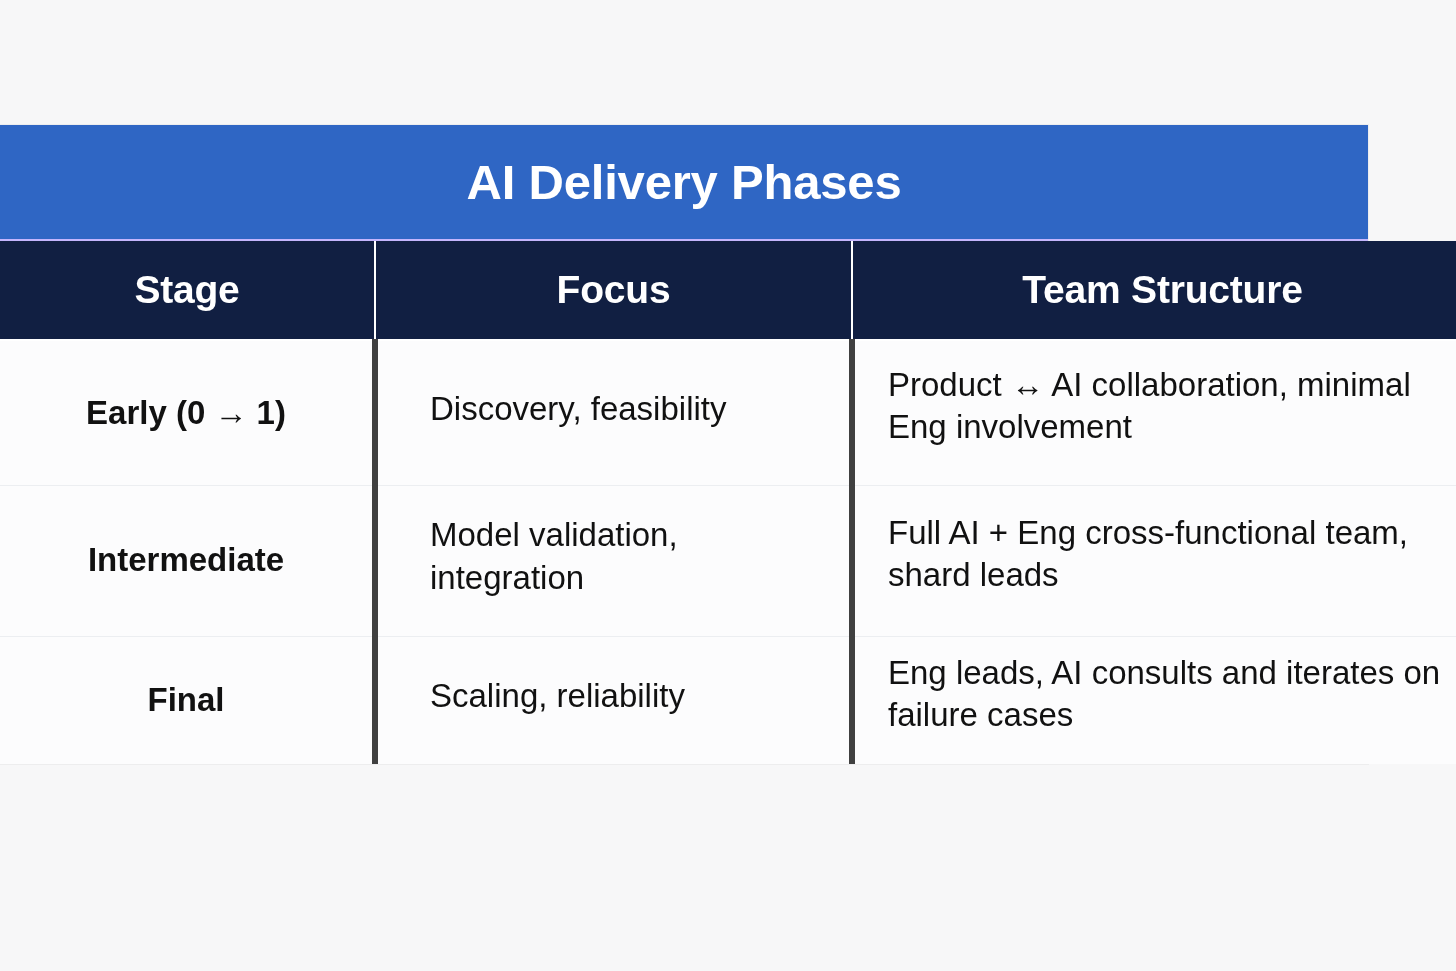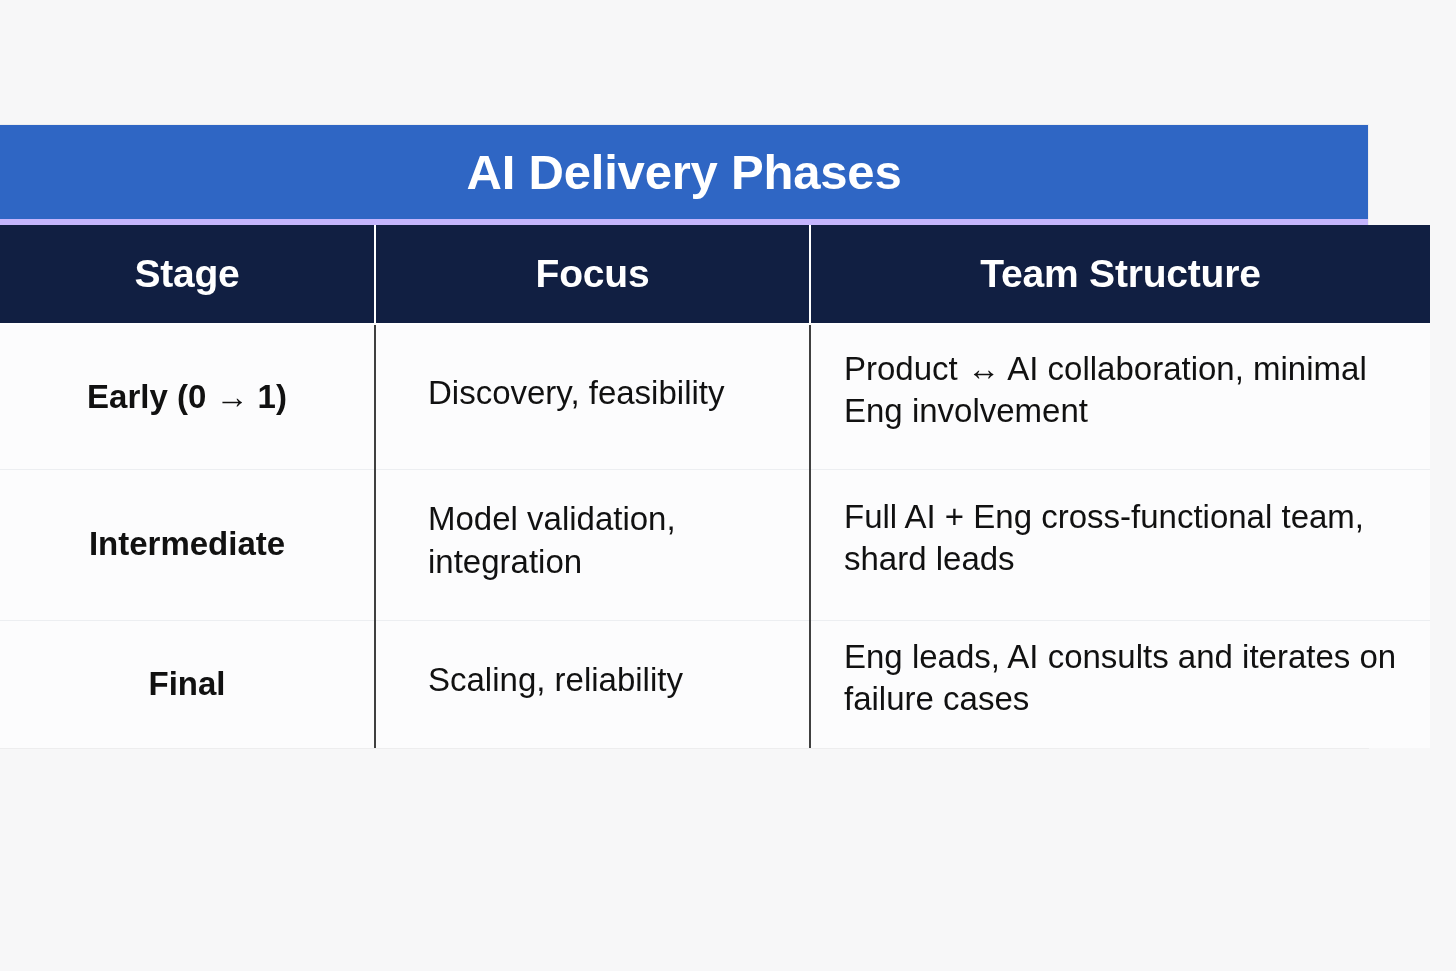--- a/index.html
+++ b/index.html
@@ -20,26 +20,26 @@
     position: absolute;
     left: 0px;
     top: 125px;
     width: 1368px;
     background: #ffffff;
     box-shadow: 0 0 0 1px rgba(0,0,0,0.04);
   }
 
   
   .title-banner {
-    height: 100px;
+    height: 116px;
     background: #2f66c4;
     display: flex;
     align-items: center;
     justify-content: center;
-    border-bottom: 6px solid #c4b5fd;
+    border-bottom: 2px solid #c4b5fd;
     box-sizing: border-box;
   }
   .title-text {
     color: #ffffff;
     font-size: 49px;
     font-weight: bold;
     letter-spacing: -0.2px;
     line-height: 1;
     text-align: center;
   }
@@ -54,21 +54,21 @@
   .row {
     display: table-row;
   }
   .cell {
     display: table-cell;
     vertical-align: middle;
     box-sizing: border-box;
     margin-left: 20px;
   }
   .col-stage   { width: 375px; }
-  .col-focus   { width: 435px; }
+  .col-focus   { width: 477px; }
   .col-team    { width: 620px; }
 
   
   .head-row .cell {
     background: #111f42;
     color: #ffffff;
     height: 99px;
     font-size: 39px;
     font-weight: bold;
     text-align: center;
@@ -76,21 +76,21 @@
     border-right: 2px solid #ffffff;
     border-bottom: 2px solid #ffffff;
     letter-spacing: -0.2px;
   }
   .head-row .cell:last-child { border-right: none; }
 
   
   .body-row .cell {
     background: #fcfcfd;
     color: #111111;
-    border-right: 2px solid #404040;
+    border-right: 6px solid #404040;
     border-bottom: 1px solid #eceef1;
     font-size: 33px;
     line-height: 1.28;
   }
   .body-row .cell:last-child { border-right: none; }
   .body-row:last-child .cell { border-bottom: none; }
 
   .body-row .col-stage {
     font-weight: bold;
     text-align: center;

